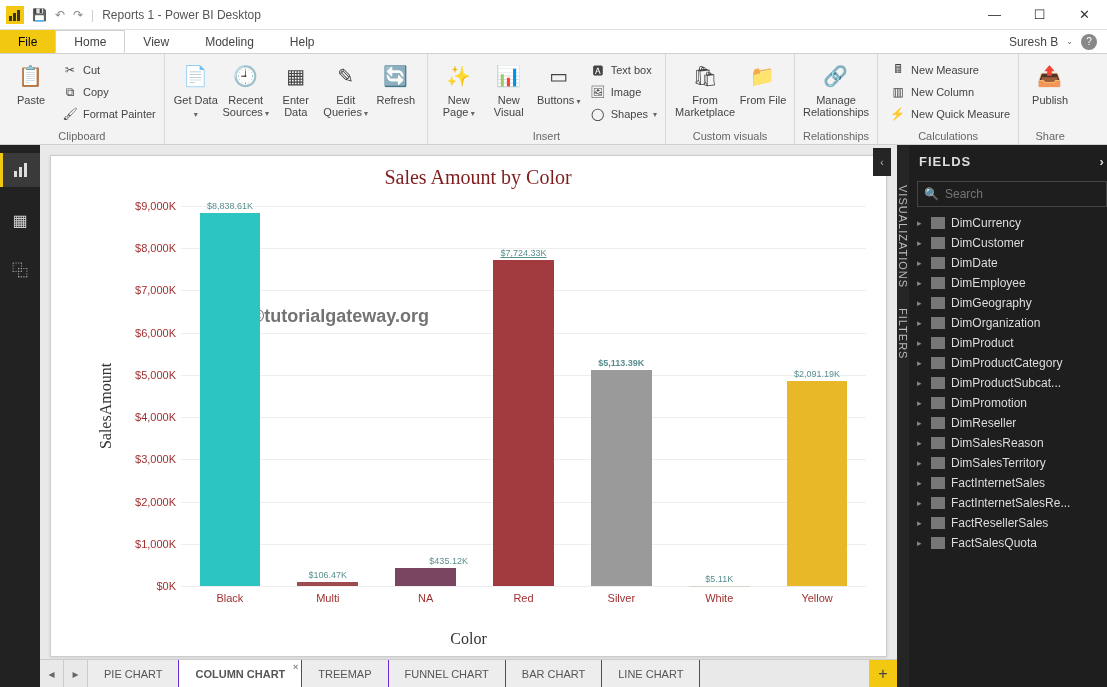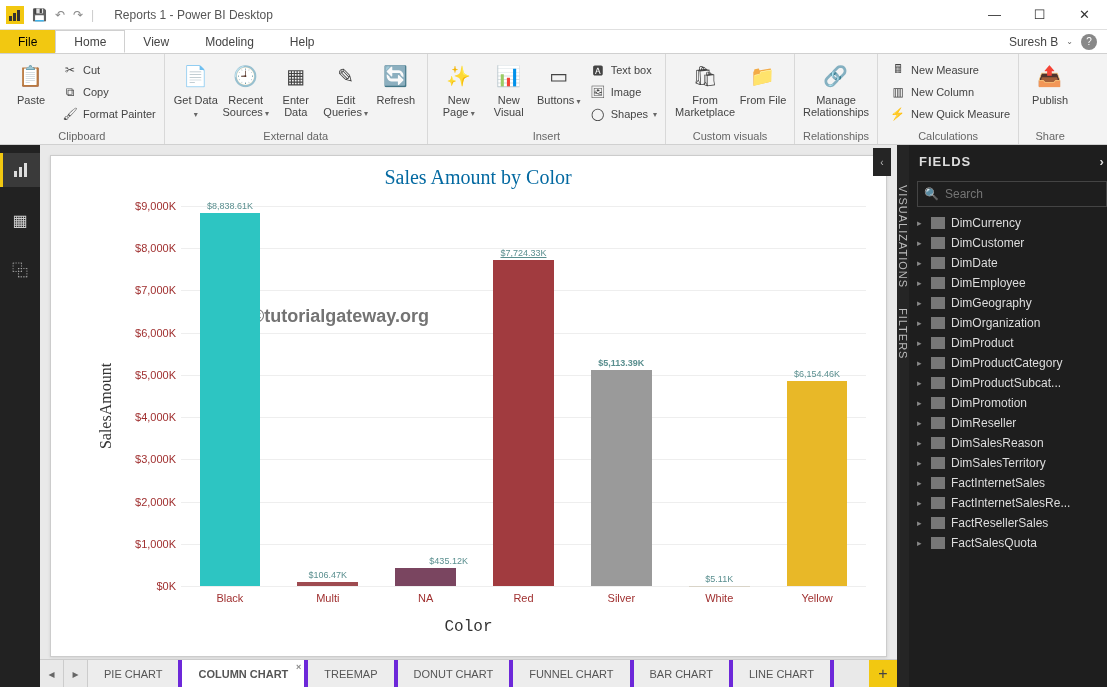--- a/index.html
+++ b/index.html
@@ -2,21 +2,21 @@
 <html><head>
 <meta charset="utf-8">
 <style>
 * { box-sizing: border-box; margin: 0; padding: 0; font-family: "Segoe UI", Tahoma, sans-serif; }
 body { width: 1107px; height: 687px; background: #fff; overflow: hidden; font-size: 12px; color: #333; }
 
 
 .titlebar { height: 30px; background: #fff; display: flex; align-items: center; border-bottom: 1px solid #e0e0e0; }
 .titlebar .qat { display: flex; align-items: center; padding-left: 6px; gap: 8px; }
 .titlebar .qat .logo { width: 18px; height: 18px; background: #f2c811; display: flex; align-items: center; justify-content: center; font-size: 10px; }
-.titlebar .title { padding-left: 20px; color: #555; font-size: 12px; }
+.titlebar .title { padding-left: 8px; color: #555; font-size: 12px; }
 .titlebar .winctl { margin-left: auto; display: flex; }
 .titlebar .winctl div { width: 45px; height: 30px; display: flex; align-items: center; justify-content: center; font-size: 13px; color: #333; }
 
 
 .menutabs { height: 24px; display: flex; align-items: stretch; background: #fff; border-bottom: 1px solid #d0d0d0; }
 .menutabs .tab { padding: 0 18px; display: flex; align-items: center; font-size: 12px; color: #444; }
 .menutabs .tab.file { background: #f2c811; color: #000; font-weight: 400; }
 .menutabs .tab.active { border: 1px solid #d0d0d0; border-bottom: 1px solid #fff; background: #fff; }
 .menutabs .user { margin-left: auto; padding-right: 10px; display: flex; align-items: center; gap: 8px; color: #444; }
 .menutabs .help-icon { width: 16px; height: 16px; border-radius: 50%; background: #888; color: #fff; display: flex; align-items: center; justify-content: center; font-size: 10px; }
@@ -37,37 +37,37 @@
 .leftrail { position: absolute; top: 145px; left: 0; width: 40px; bottom: 0; background: #222; display: flex; flex-direction: column; align-items: center; padding-top: 8px; gap: 16px; }
 .leftrail .li { width: 40px; height: 34px; display: flex; align-items: center; justify-content: center; color: #ccc; font-size: 16px; }
 .leftrail .li.active { background: #3a3a3a; border-left: 3px solid #f2c811; }
 
 
 .canvas-wrap { position: absolute; top: 145px; left: 40px; right: 210px; bottom: 0; background: #e9e9e9; }
 .canvas { position: absolute; inset: 10px 10px 30px 10px; background: #fff; border: 1px solid #ccc; box-shadow: 0 1px 3px rgba(0,0,0,0.1); }
 
 
 .chart { position: absolute; inset: 0; }
-.chart-title { text-align: center; font-family: Georgia, serif; font-size: 20px; color: #0369a1; padding-top: 10px; margin-left: 19px; }
+.chart-title { text-align: center; font-family: Georgia, serif; font-size: 20px; color: #7f1d1d; padding-top: 10px; margin-left: 19px; }
 .watermark { position: absolute; left: 200px; top: 150px; color: #737373; font-weight: bold; font-size: 18px; }
 .plot { position: absolute; left: 70px; right: 20px; top: 50px; bottom: 50px; }
 .yaxis-label { position: absolute; left: 12px; top: 50%; transform: translateY(-50%) rotate(-90deg); font-family: Georgia, serif; font-size: 16px; }
-.xaxis-label { position: absolute; left: 50%; bottom: 20px; transform: translateX(-50%); font-family: Liberation Mono, monospace; font-size: 16px; }
+.xaxis-label { position: absolute; left: 50%; bottom: 8px; transform: translateX(-50%); font-family: Liberation Serif, serif; font-size: 16px; }
 .gridline { position: absolute; left: 60px; right: 0; height: 1px; background: #eee; }
 .ytick { position: absolute; left: 0; width: 55px; text-align: right; font-size: 11px; color: #a03030; transform: translateY(-50%); }
 .bars { position: absolute; left: 60px; right: 0; top: 0; bottom: 20px; display: flex; }
 .barcol { flex: 1; display: flex; flex-direction: column; align-items: center; justify-content: flex-end; position: relative; }
 .barcol .bar { width: 62%; }
 .barcol .dlabel { font-size: 9px; color: #5a8f8f; position: absolute; white-space: nowrap; }
 .barcol .cat { position: absolute; bottom: -18px; font-size: 11px; color: #a03030; }
 
 
 .pagetabs { position: absolute; left: 0; right: 0; bottom: 0; height: 28px; background: #e9e9e9; display: flex; align-items: stretch; border-top: 1px solid #ccc; }
 .pagetabs .nav { width: 24px; display: flex; align-items: center; justify-content: center; color: #666; border-right: 1px solid #ccc; }
-.pagetabs .ptab { padding: 0 16px; display: flex; align-items: center; font-size: 11px; color: #555; border-right: 4px solid #6d28d9; background: #ededed; position: relative; }
+.pagetabs .ptab { padding: 0 16px; display: flex; align-items: center; font-size: 11px; color: #555; border-right: 1px solid #6d28d9; background: #ededed; position: relative; }
 .pagetabs .ptab.active { background: #fff; font-weight: 600; }
 .pagetabs .ptab .x { position: absolute; top: 2px; right: 3px; font-size: 9px; color: #888; }
 .pagetabs .plus { width: 28px; background: #f2c811; display: flex; align-items: center; justify-content: center; font-size: 16px; color: #444; }
 
 
 .rightpanel { position: absolute; top: 145px; right: 0; width: 210px; bottom: 0; background: #1e1e1e; color: #ddd; display: flex; }
 .sidetabs { width: 26px; background: #252525; display: flex; flex-direction: column; align-items: center; padding-top: 30px; }
 .sidetabs .st { writing-mode: vertical-rl; font-size: 11px; letter-spacing: 1px; color: #bbb; padding: 10px 0; }
 .fieldspane { flex: 1; display: flex; flex-direction: column; }
 .fieldspane .hdr { height: 32px; display: flex; align-items: center; justify-content: space-between; padding: 0 10px; font-size: 13px; font-weight: 600; letter-spacing: 1px; background: #1e1e1e; }
@@ -158,21 +158,20 @@
         </div>
       <div class="rbtn-big">
           <div class="ico">✎</div>
           <span><span>Edit Queries</span><span class="chev"> ▾</span></span>
         </div>
       <div class="rbtn-big">
           <div class="ico">🔄</div>
           <span>Refresh</span>
         </div>
     </div>
-    <div class="label">External data</div>
   </div>
 
   <div class="group">
     <div class="top">
       <div class="rbtn-big">
           <div class="ico">✨</div>
           <span><span>New Page</span><span class="chev"> ▾</span></span>
         </div>
       <div class="rbtn-big">
           <div class="ico">📊</div>
@@ -321,37 +320,36 @@
               <div class="dlabel" style="bottom: calc(56.8154% + 2px); font-weight: bold;">$5,113.39K</div>
               <div class="bar" style="height: 56.8154%; background: rgb(154, 154, 154);"></div>
               <div class="cat">Silver</div>
             </div>
             <div class="barcol">
               <div class="dlabel" style="bottom: calc(0.0567778% + 2px);">$5.11K</div>
               <div class="bar" style="height: 0.0567777%; background: rgb(217, 212, 200);"></div>
               <div class="cat">White</div>
             </div>
             <div class="barcol">
-              <div class="dlabel" style="bottom: calc(53.964% + 2px);">$6,154.46K</div>
+              <div class="dlabel" style="bottom: calc(53.964% + 2px);">$2,091.19K</div>
               <div class="bar" style="height: 53.964%; background: rgb(232, 184, 40);"></div>
               <div class="cat">Yellow</div>
             </div>
           </div>
         </div>
     </div>
   </div>
 
   <div class="pagetabs">
     <div class="nav">◂</div>
     <div class="nav">▸</div>
     <div id="ptabs" style="display:flex;flex:1;overflow:hidden">
         <div class="ptab">PIE CHART</div>
         <div class="ptab active">COLUMN CHART<span class="x">×</span></div>
         <div class="ptab">TREEMAP</div>
-        <div class="ptab">DONUT CHART</div>
         <div class="ptab">FUNNEL CHART</div>
         <div class="ptab">BAR CHART</div>
         <div class="ptab">LINE CHART</div>
       </div>
     <div class="plus">+</div>
   </div>
 </div>
 
 <div class="collapse-caret">‹</div>
 

